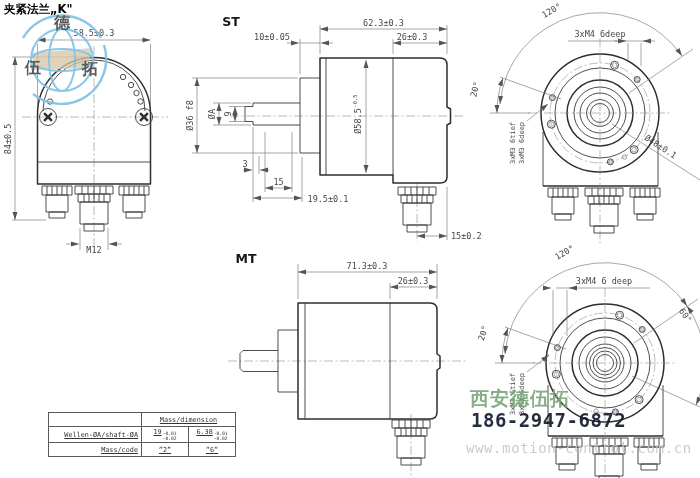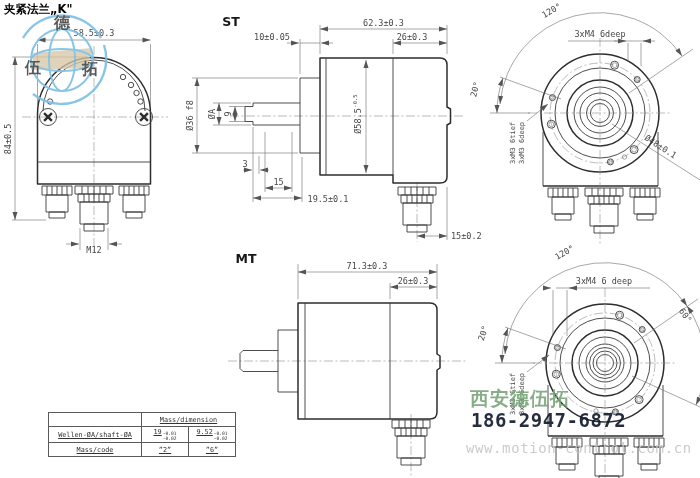--- a/index.html
+++ b/index.html
@@ -15,21 +15,21 @@
   .dme{stroke:#6b6b6b;stroke-width:0.6;fill:none;marker-end:url(#ae);}
   text{fill:#474747;}
   .dim{font:8.5px "DejaVu Sans Mono",monospace;}
   .dimS{font:5.5px "DejaVu Sans Mono",monospace;}
   .lbl{font:bold 12.5px "DejaVu Sans",sans-serif;fill:#161616;}
   .page-title{position:absolute;left:4px;top:2px;font:bold 11.5px "DejaVu Sans",sans-serif;color:#000;}
   
   .spec-table{position:absolute;left:48px;top:412px;border-collapse:collapse;
               font:6.8px "DejaVu Sans Mono",monospace;color:#333;}
   .spec-table td{border:0.8px solid #5a5a5a;padding:1px 3px;height:11px;text-align:center;text-decoration:underline;}
-  .spec-table td.lab{text-align:center;width:86px;}
+  .spec-table td.lab{text-align:right;width:86px;}
   .spec-table td.val{width:40px;}
   .tol{display:inline-flex;flex-direction:column;font-size:4.6px;line-height:5px;
        margin-left:1px;vertical-align:-1px;text-align:left;}
   
   .wm{position:absolute;white-space:nowrap;opacity:0.9;}
   .wm-company{left:470px;top:386px;font:bold 19px "DejaVu Sans",sans-serif;color:#79a579;letter-spacing:1px;text-align:center;}
   .wm-phone{left:471px;top:409px;font:bold 19px "DejaVu Sans Mono",monospace;color:#0f172a;letter-spacing:0.5px;}
   .wm-site{left:466px;top:440px;font:14px "DejaVu Sans Mono",monospace;color:#c6c6c6;letter-spacing:0.6px;}
   .logo{position:absolute;left:363px;top:366px;opacity:0.9;}
 </style>
@@ -260,21 +260,21 @@
         <tr>
       <td class="lab"></td>
       <td class="val" colspan="2">Mass/dimension</td>
     </tr>
     <tr>
       <td class="lab">Wellen-ØA/shaft-ØA</td>
       <td class="val"><span>19</span><span class="tol">
               <span>-0.01</span>
               <span>-0.02</span>
             </span></td>
-      <td class="val"><span>9.52</span><span class="tol">
+      <td class="val"><span>6.38</span><span class="tol">
               <span>-0.01</span>
               <span>-0.02</span>
             </span></td>
     </tr>
     <tr>
       <td class="lab">Mass/code</td>
       <td class="val">”2”</td>
       <td class="val">”6”</td>
     </tr>
   </tbody>

